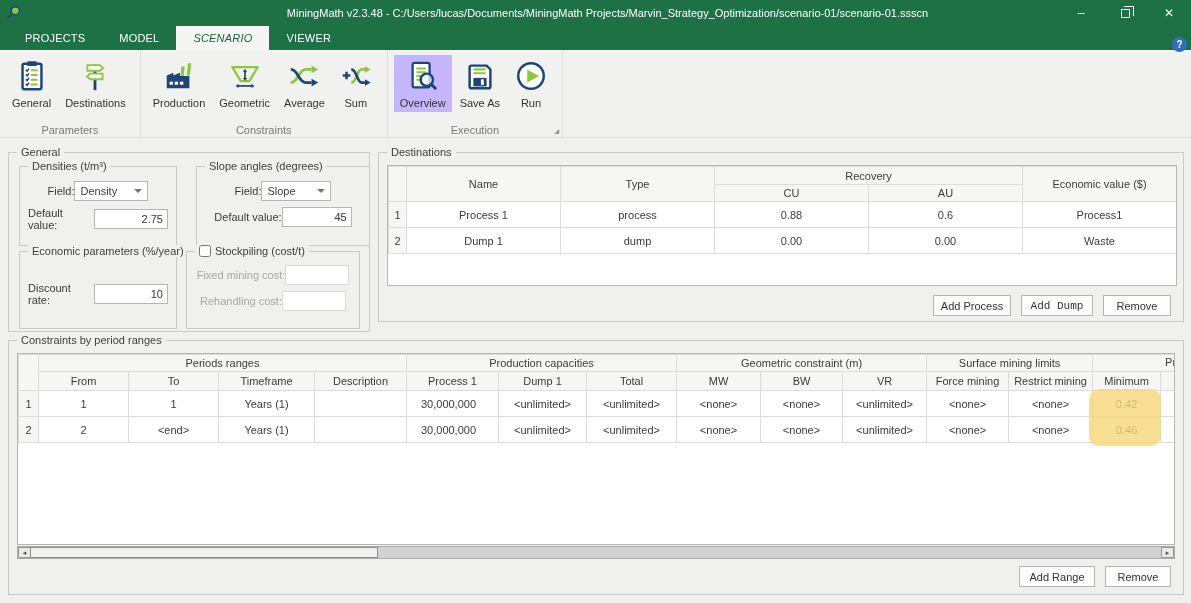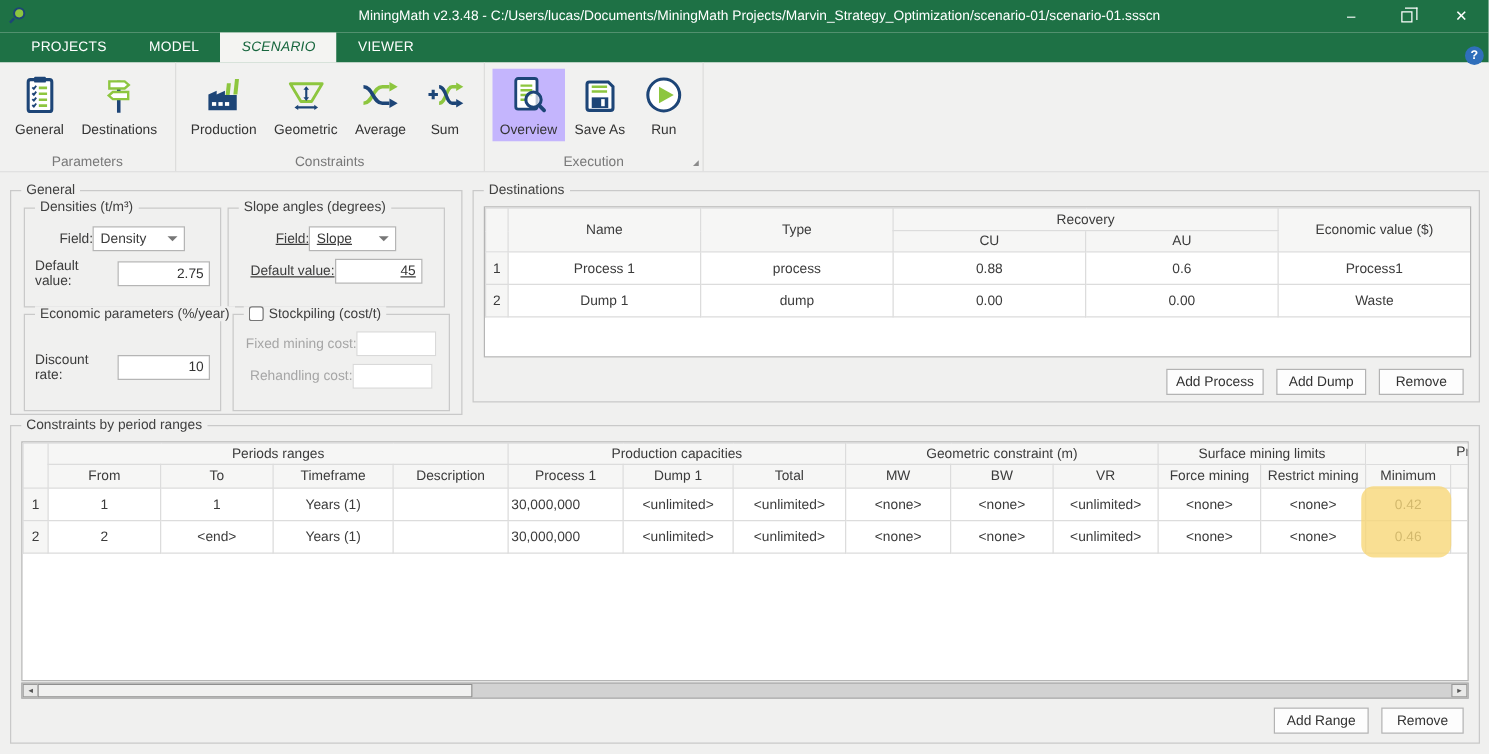--- a/index.html
+++ b/index.html
@@ -44,21 +44,21 @@
   .combo-arrow { width:0; height:0; border-left:4px solid transparent; border-right:4px solid transparent; border-top:4px solid #777; }
   input[type=checkbox]{ width:12px; height:12px; accent-color:#fff; }
 
   
   .twrap { position:absolute; background:#fff; border:1px solid #b5b5b5; overflow:hidden; }
   table { border-collapse:collapse; table-layout:fixed; }
   th, td { border:1px solid #dcdcdc; font-weight:normal; font-size:11px; color:#3b3b3b; text-align:center; overflow:hidden; white-space:nowrap; padding:0 2px; }
   .hd { background:#f6f6f5; }
   .rn { background:#f6f6f5; }
   .filler td { border:none; }
-  td.ra { text-align:left; padding-right:10px;margin-left:28px; }
+  td.ra { text-align:center; padding-right:10px;margin-left:28px; }
   .btnrow { position:absolute; display:flex; gap:10px; }
   .pbtn { height:21px; background:#fdfdfd; border:1px solid #b3b3b3; font-family:"Liberation Sans",sans-serif; font-size:11px; color:#333; display:flex; align-items:center; justify-content:center; }
   #highlight { position:absolute; left:1071px; top:35px; width:72px; height:57px; background:rgba(247,215,120,0.8); border-radius:10px; z-index:2; pointer-events:none; }
   .pro-clip { position:absolute; left:72px; top:1px; }
 
   
   #hscroll { position:absolute; left:8px; top:205px; width:1158px; height:13px; background:#d2d2d2; border:1px solid #ababab; }
   .sb-btn { position:absolute; top:0; width:13px; height:11px; background:#e9e9e8; border:1px solid #9a9a9a; font-size:6px; color:#555; display:flex; align-items:center; justify-content:center; }
   #sb-left { left:0; }
   #sb-right { right:0; }
@@ -225,21 +225,21 @@
           <span>Density</span>
           <span class="combo-arrow"></span>
         </div>
       </div>
       <div class="frow">
         <span class="lbl">Default value:</span>
         <input class="txt num" style="width: 74px;" value="2.75">
       </div>
     </div>
 
-    <div class="gbox" style="left:173px; top:13px; width:174px; height:80px;text-decoration:underline;">
+    <div class="gbox" style="left:187px; top:13px; width:174px; height:80px;">
       <span class="legend">Slope angles (degrees)</span>
       <div class="frow" style="margin-top:14px;">
         <span class="lbl">Field:</span>
         <div class="combo" style="width:70px;">
           <span>Slope</span>
           <span class="combo-arrow"></span>
         </div>
       </div>
       <div class="frow">
         <span class="lbl">Default value:</span>
@@ -312,21 +312,21 @@
           <td>Waste</td>
         </tr>
         <tr class="filler" style="height:32px;">
               <td colspan="6"></td>
             </tr>
       </tbody>
         </table>
     </div>
     <div class="btnrow" style="right:12px; bottom:5px;">
       <button class="pbtn" style="width:78px;">Add Process</button>
-      <button class="pbtn" style="width:72px;">Add Dump</button>
+      <button class="pbtn" style="width:72px;font-family:Liberation Mono, monospace;">Add Dump</button>
       <button class="pbtn" style="width:68px;">Remove</button>
     </div>
   </div>
 
   <div class="gbox" style="left:8px; top:202px; width:1176px; height:255px;">
     <span class="legend">Constraints by period ranges</span>
 
     <div class="twrap" style="left:8px; top:12px; width:1158px; height:192px;">
       <div id="highlight"></div>
       <table style="width:1160px;">

